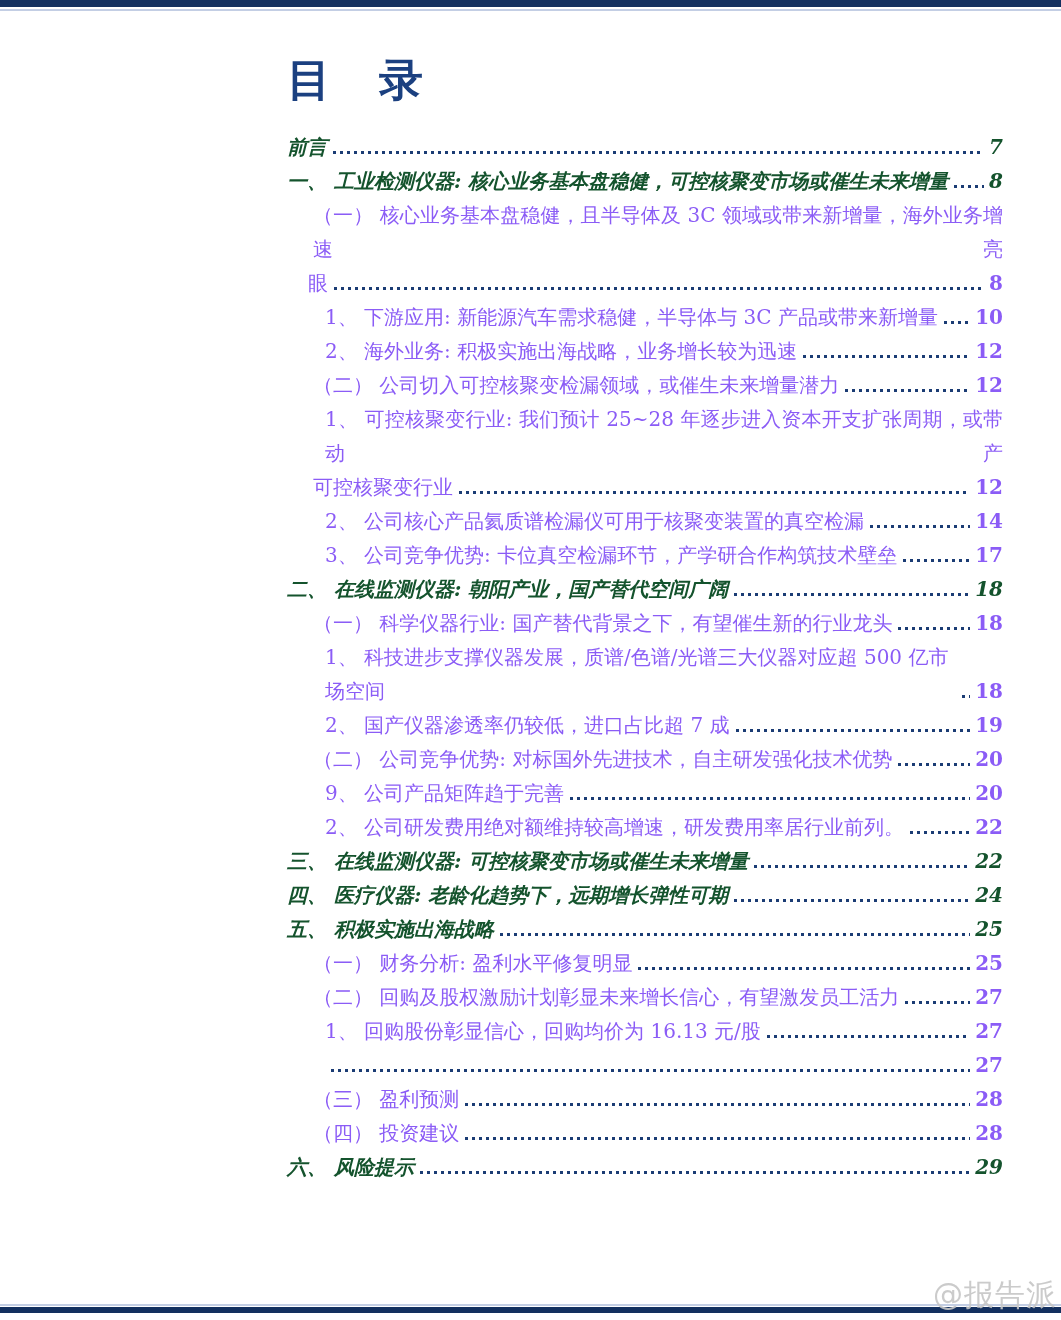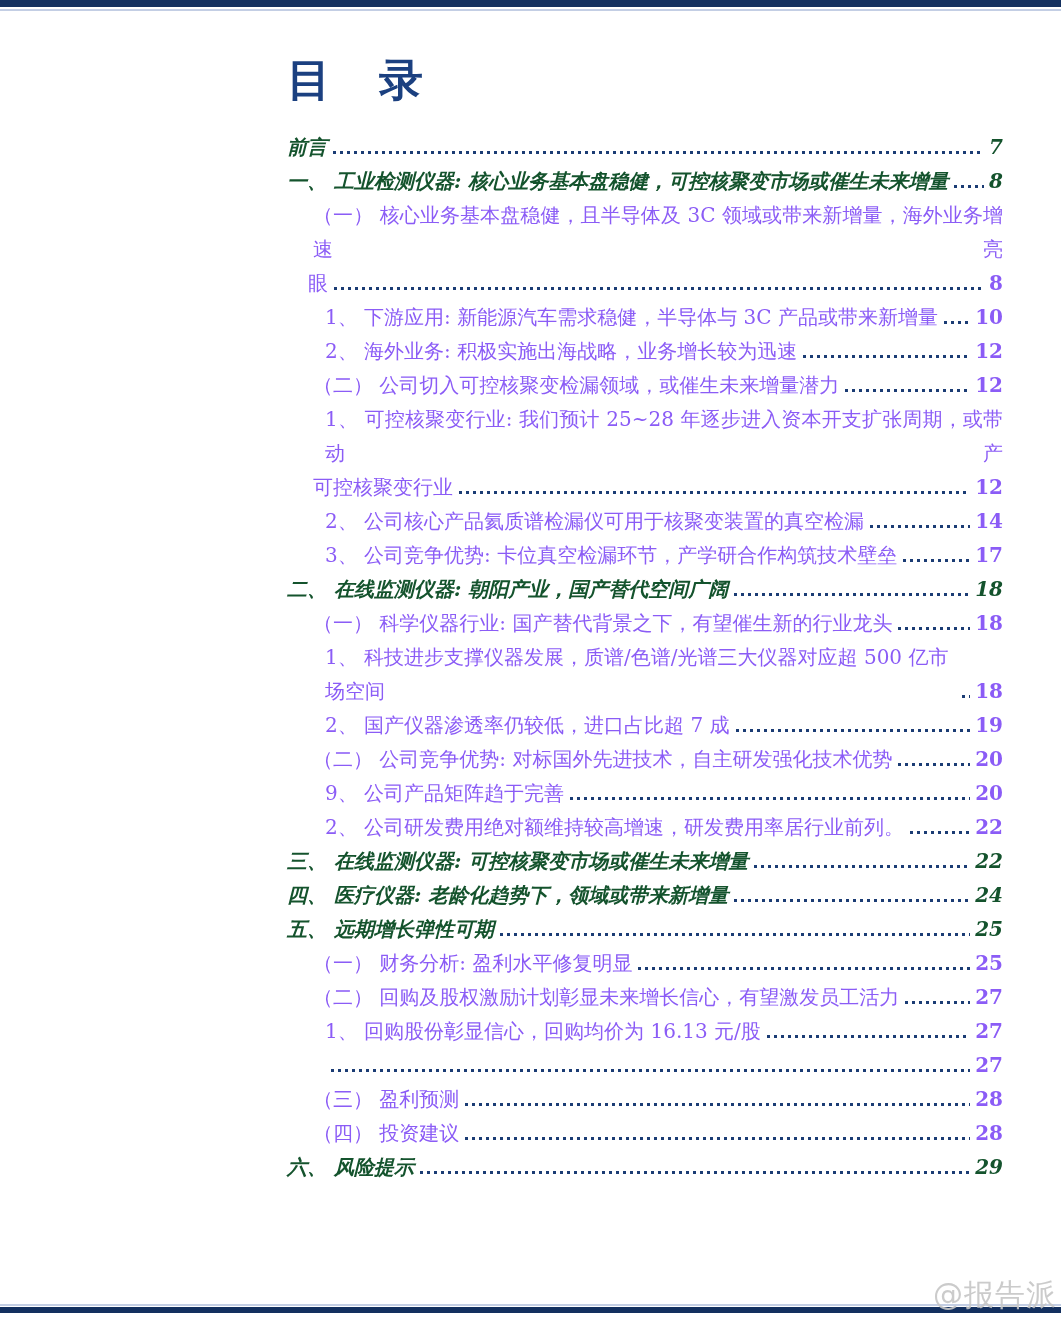--- a/index.html
+++ b/index.html
@@ -160,27 +160,27 @@
     <span class="pg">22</span>
   </div>
 
   <div class="row lv0 bold">
     <span class="t">三、 在线监测仪器: 可控核聚变市场或催生未来增量</span>
     <span class="leader"></span>
     <span class="pg">22</span>
   </div>
 
   <div class="row lv0 bold">
-    <span class="t">四、 医疗仪器: 老龄化趋势下，领域或带来新增量</span>
+    <span class="t">四、 医疗仪器: 老龄化趋势下，远期增长弹性可期</span>
     <span class="leader"></span>
     <span class="pg">24</span>
   </div>
 
   <div class="row lv0 bold">
-    <span class="t">五、 远期增长弹性可期</span>
+    <span class="t">五、 积极实施出海战略</span>
     <span class="leader"></span>
     <span class="pg">25</span>
   </div>
 
   <div class="row lv1">
     <span class="t">（一） 财务分析: 盈利水平修复明显</span>
     <span class="leader"></span>
     <span class="pg">25</span>
   </div>
 

